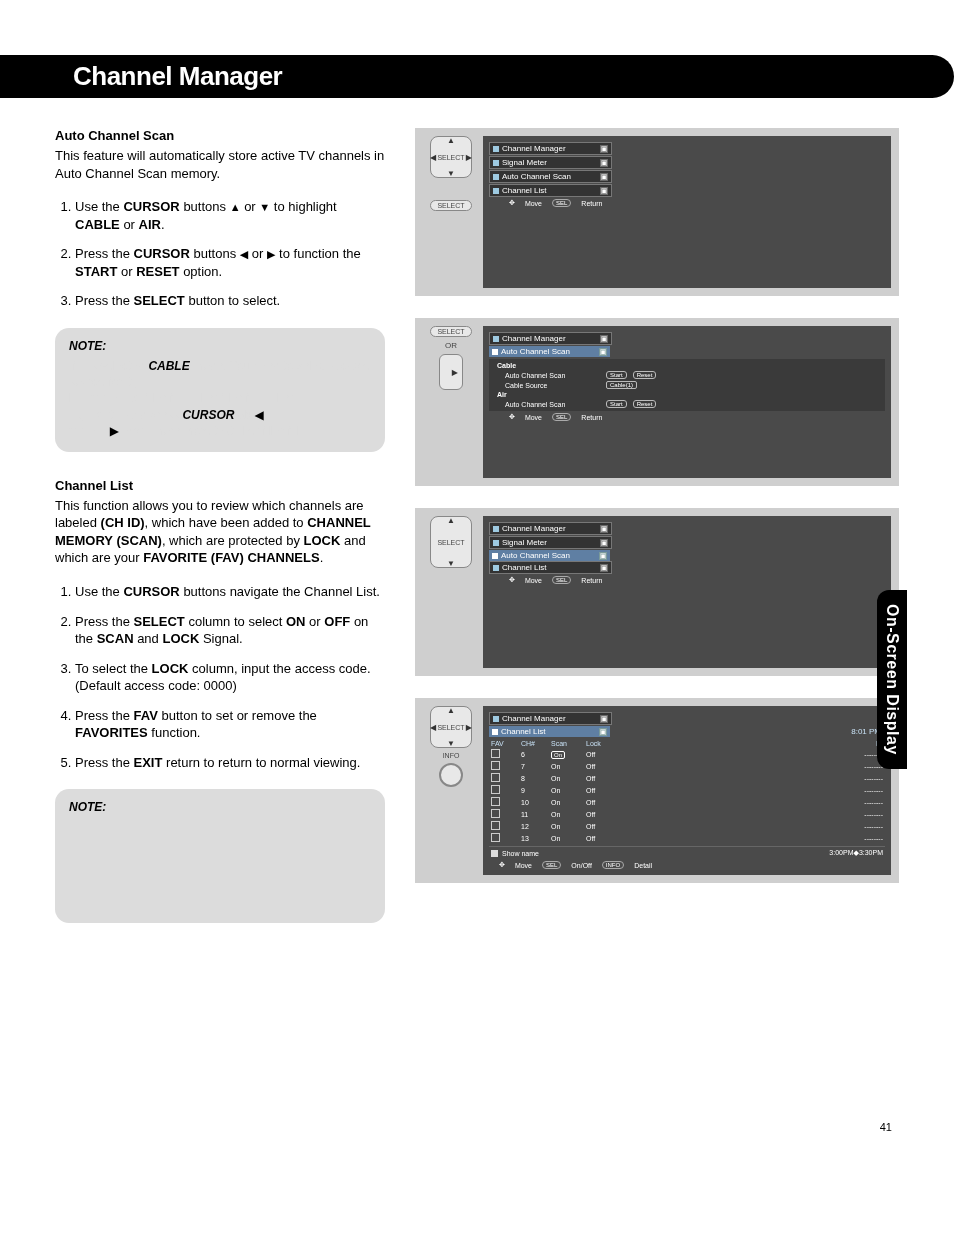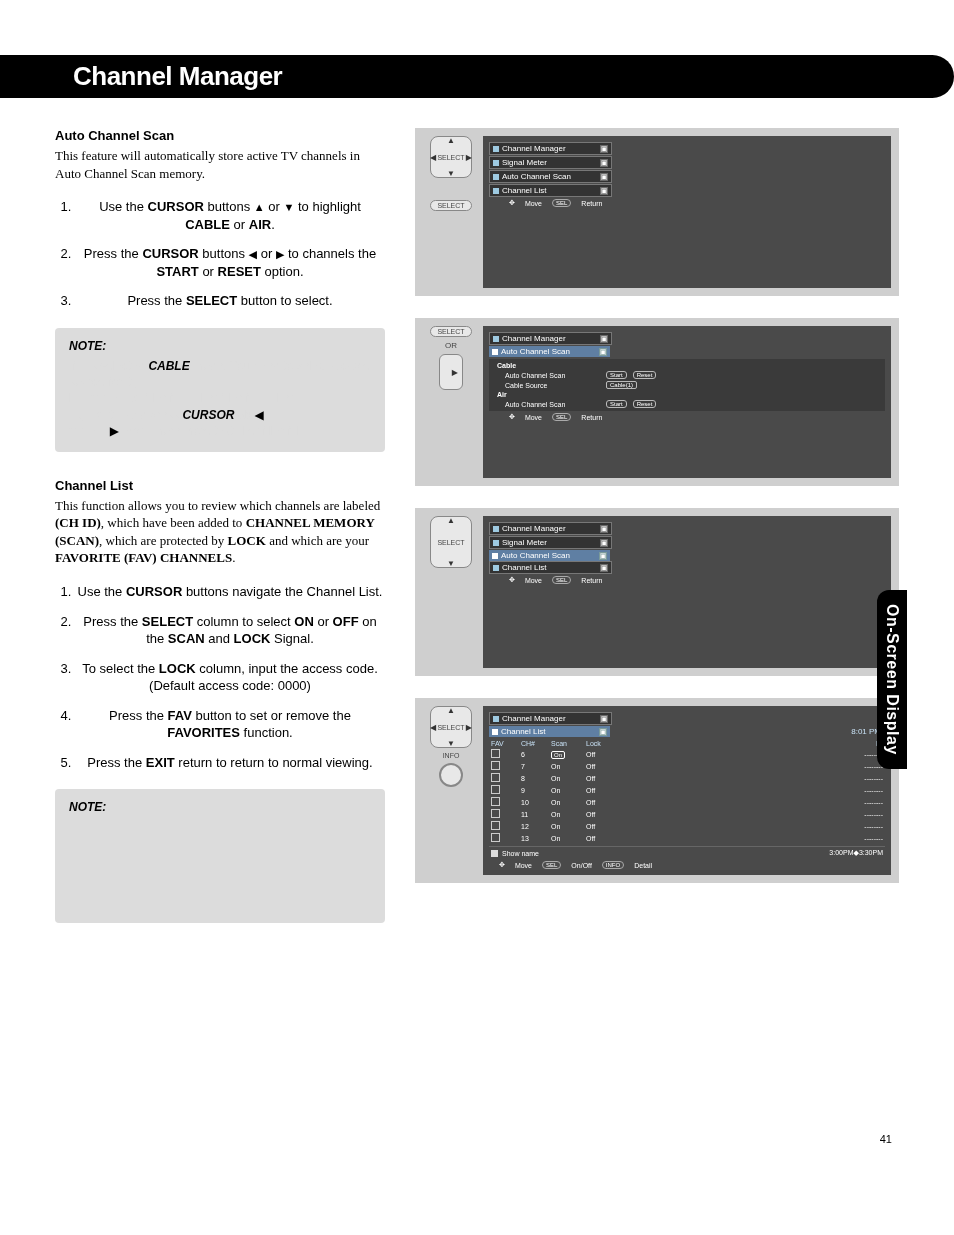--- a/index.html
+++ b/index.html
@@ -35,29 +35,29 @@
     gap: 30px;
     margin-top: 30px;
   }
   .left-col { width: 330px; }
   .right-col { flex: 1; }
   .section-heading {
     font-weight: 900;
     font-size: 13px;
     margin-bottom: 4px;
   }
-  .body-text { line-height: 1.35; margin-bottom: 16px; font-family: Liberation Serif, serif; }
+  .body-text { line-height: 1.35; margin-bottom: 16px; }
   .body-text b { font-weight: 900; }
   ol.steps { padding-left: 20px; margin: 0 0 18px 0; }
-  ol.steps li { margin-bottom: 12px; line-height: 1.35; text-align: center; }
+  ol.steps li { margin-bottom: 12px; line-height: 1.35; }
   ol.steps li b { font-weight: 900; }
   .arrow { font-size: 11px; }
   .note-box {
     background: #dcdcdc;
-    border-radius: 4px;
+    border-radius: 14px;
     padding: 10px 14px 14px 14px;
     font-size: 12px;
     line-height: 1.35;
     margin-bottom: 26px;
     color: #dcdcdc;
     position: relative;
     text-decoration: underline;
   }
   .note-box .note-label {
     font-style: italic;
@@ -198,41 +198,41 @@
     writing-mode: vertical-rl;
     padding: 14px 6px;
     font-size: 16px;
     font-weight: 700;
     border-radius: 12px 0 0 12px;
     letter-spacing: 0.5px;
   }
   .page-num {
     position: absolute;
     right: 62px;
-    bottom: 34px;
+    bottom: 46px;
     font-size: 11px;
   }
 </style>
 </head>
 <body>
 
 <div class="page">
   <div class="title-bar">Channel Manager</div>
 
   <div class="columns">
     <div class="left-col">
 
       <div class="section-heading">Auto Channel Scan</div>
       <div class="body-text">This feature will automatically store active TV channels in Auto Channel Scan memory.</div>
       <ol class="steps">
         <li>
           <span>Use the </span><b>CURSOR</b><span> buttons </span><span class="arrow">▲</span><span> or </span><span class="arrow">▼</span><span> to highlight </span><b>CABLE</b><span> or </span><b>AIR</b><span>.</span>
         </li>
         <li>
-          <span>Press the </span><b>CURSOR</b><span> buttons </span><span class="arrow">◀</span><span> or </span><span class="arrow">▶</span><span> to channels the </span><b>START</b><span> or </span><b>RESET</b><span> option.</span>
+          <span>Press the </span><b>CURSOR</b><span> buttons </span><span class="arrow">◀</span><span> or </span><span class="arrow">▶</span><span> to function the </span><b>START</b><span> or </span><b>RESET</b><span> option.</span>
         </li>
         <li>
           <span>Press the </span><b>SELECT</b><span> button to select.</span>
         </li>
       </ol>
 
       <div class="note-box" style="height:100px;">
         <span class="note-label">NOTE:</span>
         <span class="hidden-text">If it is selected </span><span class="visible-word">CABLE</span><span class="hidden-text"> mode. You need to select a cable source for it.</span><br>
         <span class="hidden-text">line three text filler filler filler filler filler filler</span><br>

